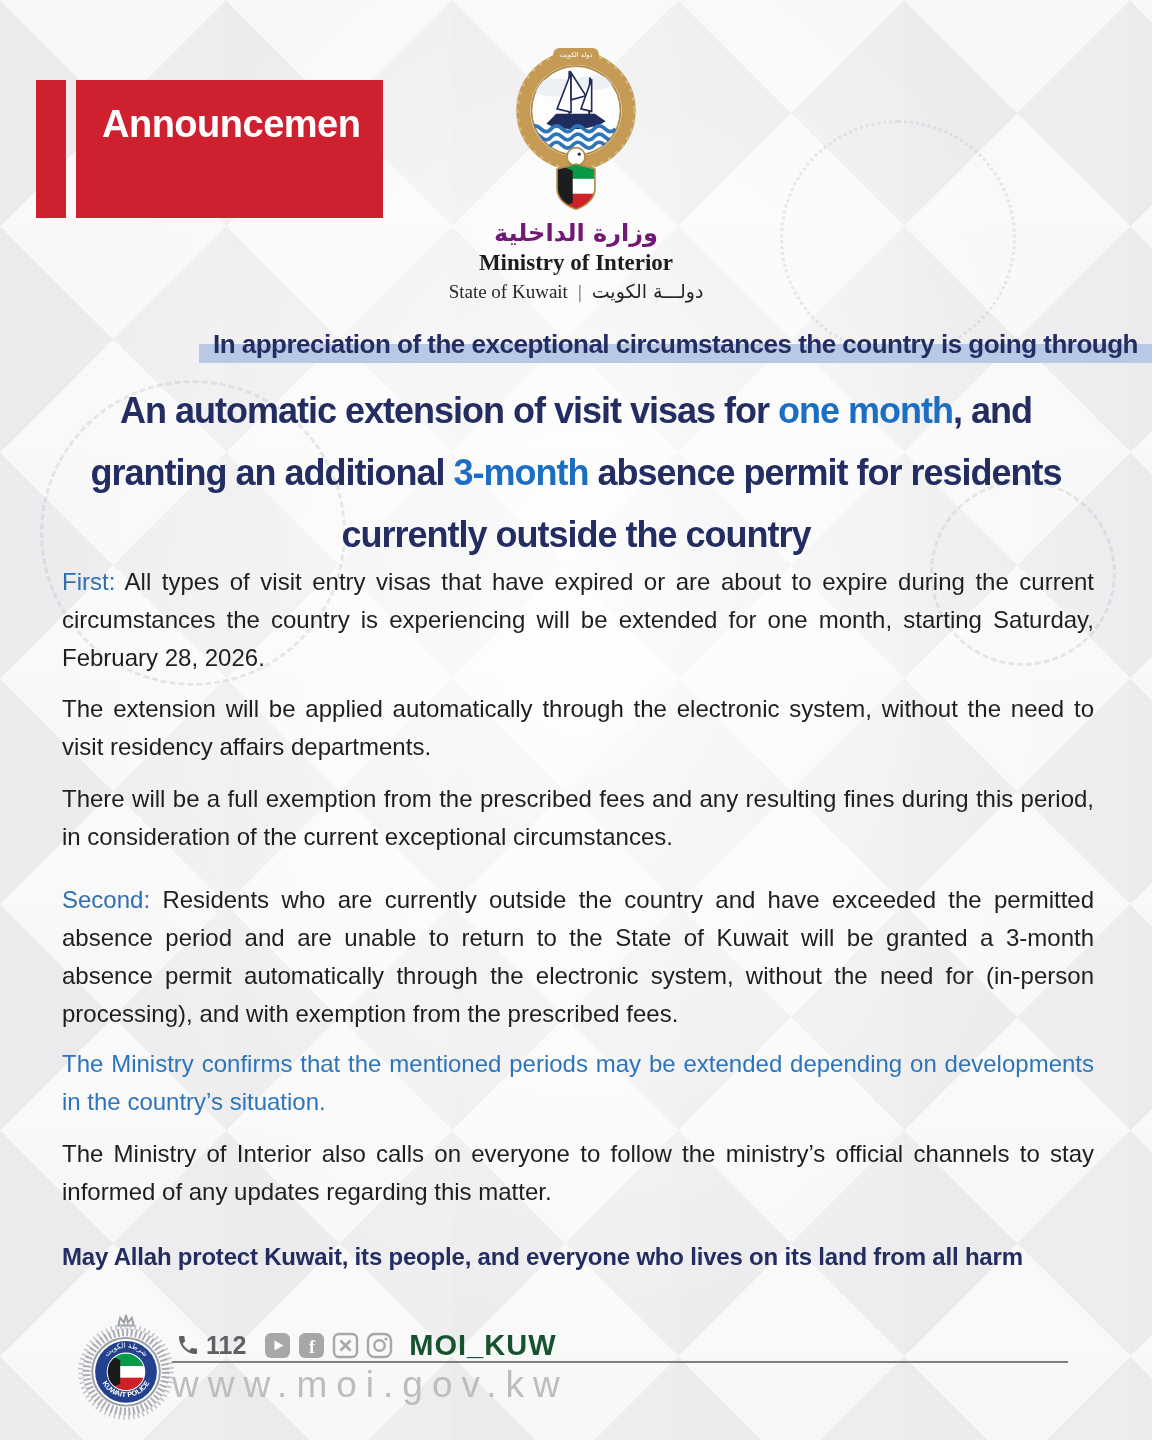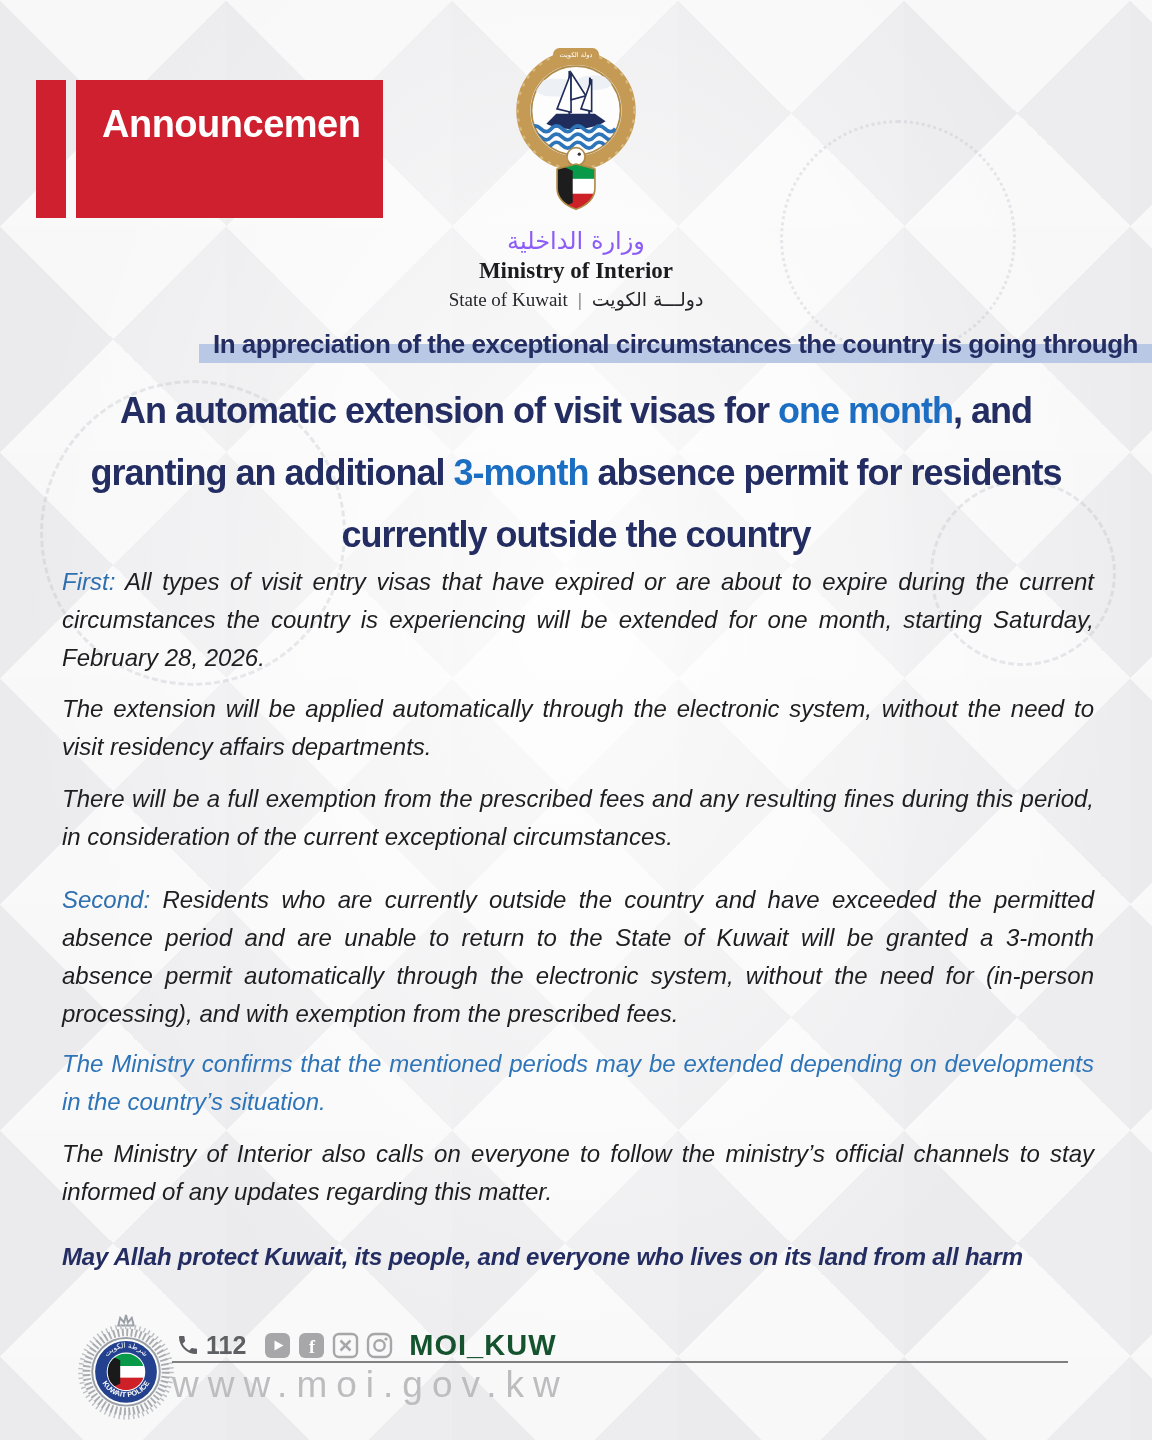--- a/index.html
+++ b/index.html
@@ -30,42 +30,42 @@
   .banner-bar{position:absolute;left:36px;top:80px;width:30px;height:138px;background:#cf2030;}
   .banner-main{
     position:absolute;left:76px;top:80px;width:307px;height:138px;background:#cf2030;
     color:#fff;font-weight:bold;font-size:38px;line-height:49px;
     padding:20px 0 0 26px;box-sizing:border-box;letter-spacing:-0.5px;
   }
 
   
   .logo-block{position:absolute;left:0;right:0;top:48px;text-align:center;}
   .emblem{display:block;margin:0 auto;}
-  .logo-ar{font-family:"DejaVu Sans",sans-serif;font-weight:normal;font-size:24px;color:#8b5cf6;margin-top:16px;}
+  .logo-ar{font-family:"DejaVu Sans",sans-serif;font-weight:bold;font-size:24px;color:#701a75;margin-top:8px;}
   .logo-en{font-family:"Liberation Serif",serif;font-weight:bold;font-size:23px;color:#1c1c1e;margin-top:3px;}
   .logo-state{font-family:"Liberation Serif",serif;font-size:19px;color:#26262a;margin-top:4px;}
   .logo-state .pipe{margin:0 10px;color:#555;}
 
   
   .strip-wrap{position:absolute;left:0;right:0;top:327px;text-align:right;}
   .strip-text{
     display:inline-block;font-weight:bold;font-size:26px;letter-spacing:-0.5px;color:#232d62;
     padding:2px 14px 3px;
     background:linear-gradient(to bottom, transparent 46%, #b9c8e4 46%, #b9c8e4 100%);
   }
 
   
   .main-title{
     position:absolute;left:0;right:0;top:380px;text-align:center;
     font-weight:bold;font-size:36px;line-height:62px;letter-spacing:-1px;color:#232d62;
   }
   .main-title .accent{color:#1b6ec2;}
 
   
-  .content{position:absolute;left:62px;top:563px;width:1032px;color:#1e1e20;font-style:italic;}
+  .content{position:absolute;left:62px;top:563px;width:1032px;color:#1e1e20;}
   .content p{margin:0;font-size:24px;line-height:38px;text-align:justify;}
   .p1{margin-bottom:13px !important;}
   .p2{margin-bottom:14px !important;}
   .p3{margin-bottom:25px !important;}
   .p4{margin-bottom:12px !important;}
   .p5{margin-bottom:14px !important;color:#2d74b8;}
   .p6{margin-bottom:27px !important;}
   .lead{color:#2e6fb0;}
   .closing{
     text-align:right;font-weight:bold;font-size:22px;letter-spacing:-0.2px;color:#232d62;

